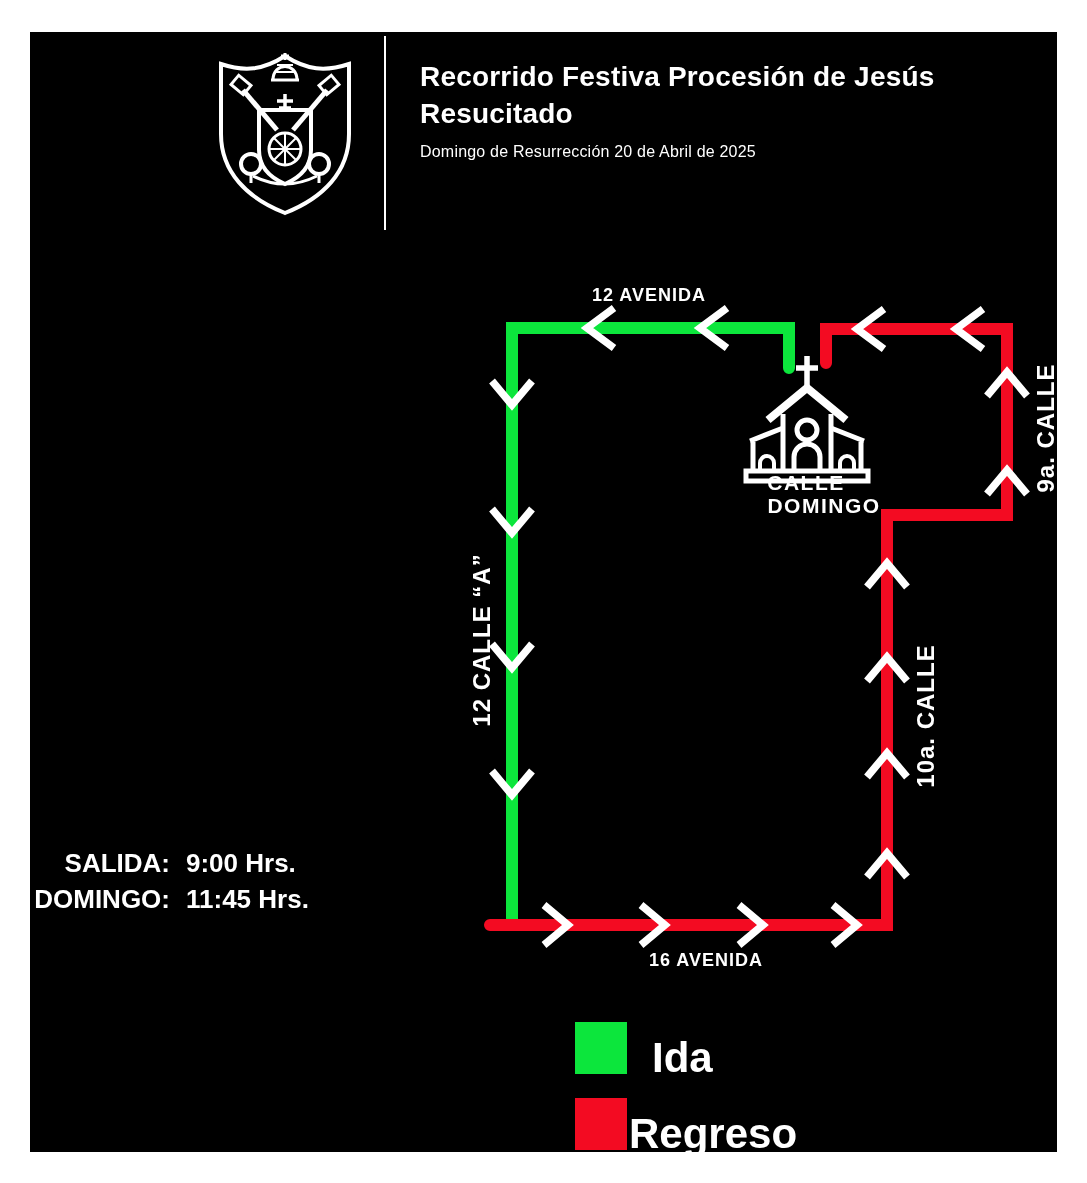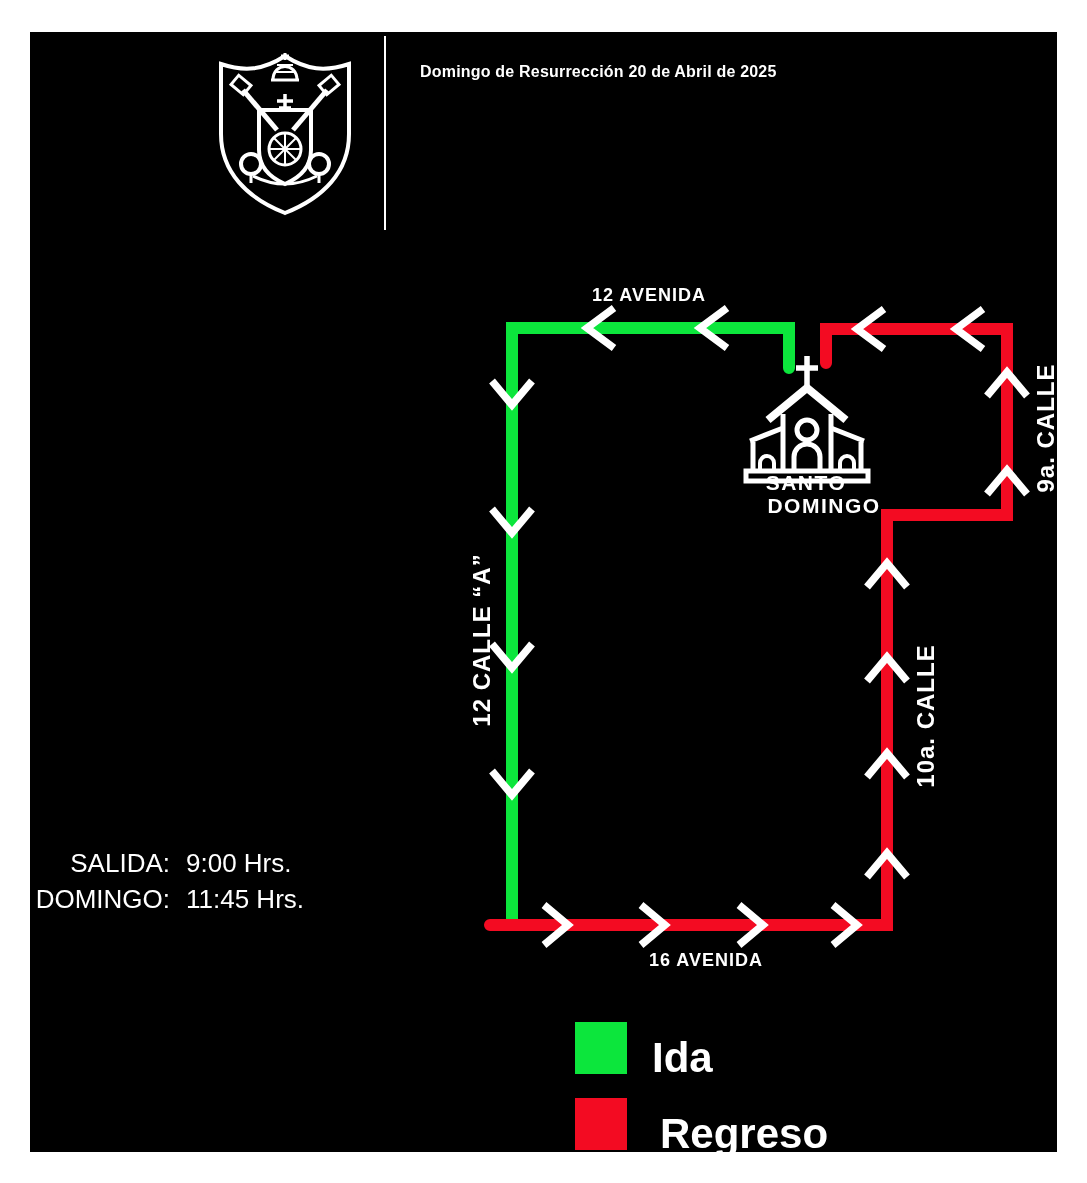--- a/index.html
+++ b/index.html
@@ -19,36 +19,36 @@
   }
   .panel{
     position:absolute;left:30px;top:32px;width:1027px;height:1120px;
     background:var(--panel-bg);
   }
   
   .crest{position:absolute;left:213px;top:46px;width:144px;height:176px;}
   .divider{position:absolute;left:384px;top:36px;width:2px;height:194px;background:#ffffff;}
   .title-block{position:absolute;left:420px;top:58px;color:#fff;}
   .title-line{font-size:28px;font-weight:700;line-height:37px;letter-spacing:0.2px;}
-  .subtitle{font-size:16px;font-weight:700;margin-top:5px;letter-spacing:0.2px;}
+  .subtitle{font-size:16px;font-weight:400;margin-top:11px;letter-spacing:0.2px;}
   
   .street-label{
     position:absolute;color:#fff;font-weight:700;font-size:18px;letter-spacing:1px;
     transform:translate(-50%,-50%);white-space:nowrap;
   }
   .street-label.vertical{transform:translate(-50%,-50%) rotate(-90deg);font-size:24px;}
   .church-label{
     position:absolute;color:#fff;font-weight:700;font-size:21px;letter-spacing:1.5px;
     transform:translate(-50%,-50%);white-space:nowrap;
   }
   
   .schedule{
     position:absolute;left:28px;top:846px;display:grid;
     grid-template-columns:142px auto;column-gap:16px;row-gap:1px;
-    color:#fff;font-weight:400;font-size:26px;line-height:35px;
+    color:#fff;font-weight:700;font-size:26px;line-height:35px;
   }
   .schedule .lbl{text-align:right;}
   
   .swatch{position:absolute;width:52px;height:52px;}
   .swatch-ida{background:var(--ida);}
   .swatch-regreso{background:var(--regreso);}
   .legend-label{position:absolute;color:#fff;font-weight:700;font-size:42px;white-space:nowrap;}
   svg{display:block;}
   .route-svg{position:absolute;left:0;top:0;pointer-events:none;}
 </style>
@@ -78,20 +78,21 @@
 
   <circle cx="38" cy="118" r="10" stroke-width="4"></circle>
   <circle cx="106" cy="118" r="10" stroke-width="4"></circle>
   <path d="M38,129 v8 M106,129 v8" stroke-width="3"></path>
   <path d="M40,130 Q72,146 104,130" stroke-width="3"></path>
 </svg>
 
 <div class="divider"></div>
 
 <div class="title-block">
+  <div class="title-line">Recorrido Festiva Procesión de Jesús Resucitado</div>
   <div class="subtitle">Domingo de Resurrección 20 de Abril de 2025</div>
 </div>
 
 <svg class="route-svg" width="1087" height="1183" viewBox="0 0 1087 1183">
 
   <polyline points="789,368 789,328 512,328 512,921" fill="none" style="stroke:var(--ida)" stroke-width="12" stroke-linecap="round" stroke-linejoin="miter"></polyline>
 
   <polyline points="490,925 887,925 887,515 1007,515 1007,329 826,329 826,363" fill="none" style="stroke:var(--regreso)" stroke-width="12" stroke-linecap="round" stroke-linejoin="miter"></polyline>
 
   <g fill="none" style="stroke:var(--arrow)" stroke-width="7.5" stroke-linejoin="miter">
@@ -143,27 +144,27 @@
     <rect x="746" y="471" width="122" height="10" stroke-width="5"></rect>
   </g>
 </svg>
 
 <div class="street-label" style="left:649px;top:295px;">12 AVENIDA</div>
 <div class="street-label vertical" style="left:482px;top:640px;">12 CALLE “A”</div>
 <div class="street-label" style="left:706px;top:960px;">16 AVENIDA</div>
 <div class="street-label vertical" style="left:926px;top:716px;">10a. CALLE</div>
 <div class="street-label vertical" style="left:1046px;top:428px;">9a. CALLE</div>
 
-<div class="church-label" style="left:806px;top:483px;">SANTO</div>
+<div class="church-label" style="left:806px;top:483px;">CALLE</div>
 <div class="church-label" style="left:824px;top:506px;">DOMINGO</div>
 
 <div class="schedule">
   <div class="lbl">SALIDA:</div>
   <div>9:00 Hrs.</div>
   <div class="lbl">DOMINGO:</div>
   <div>11:45 Hrs.</div>
 </div>
 
 <div class="swatch swatch-ida" style="left:575px;top:1022px;"></div>
 <div class="legend-label" style="left:652px;top:1034px;">Ida</div>
 
 <div class="swatch swatch-regreso" style="left:575px;top:1098px;"></div>
-<div class="legend-label" style="left:660px;top:1110px;">Regreso</div>
+<div class="legend-label" style="left:629px;top:1110px;">Regreso</div>
 
 </body></html>

